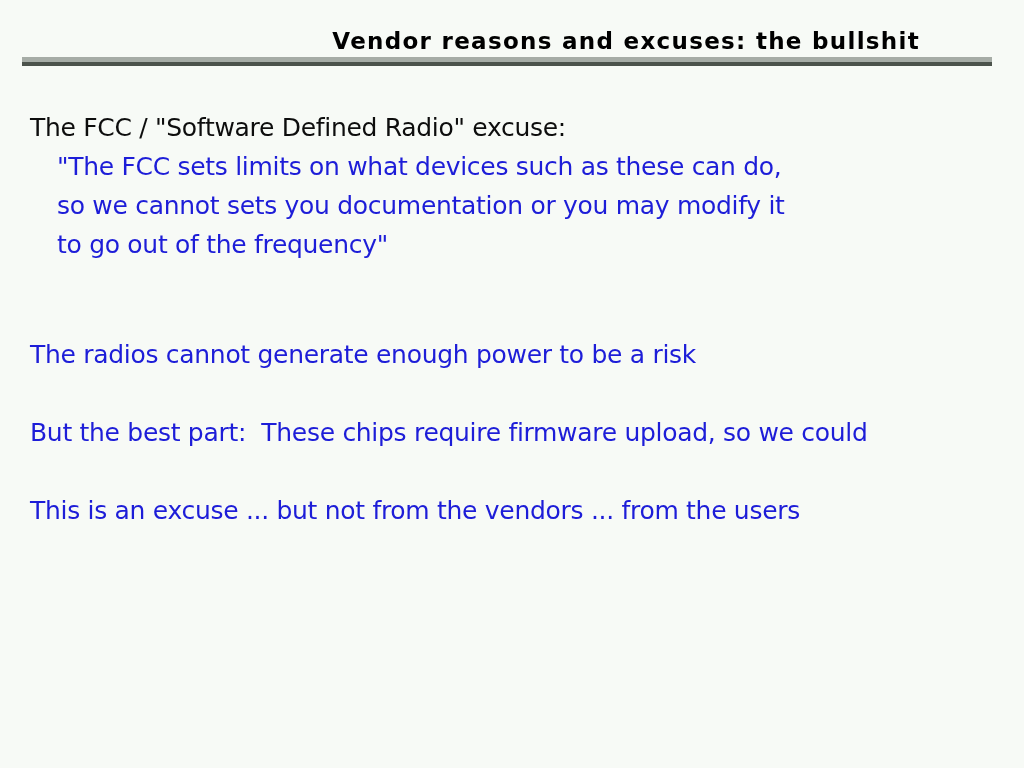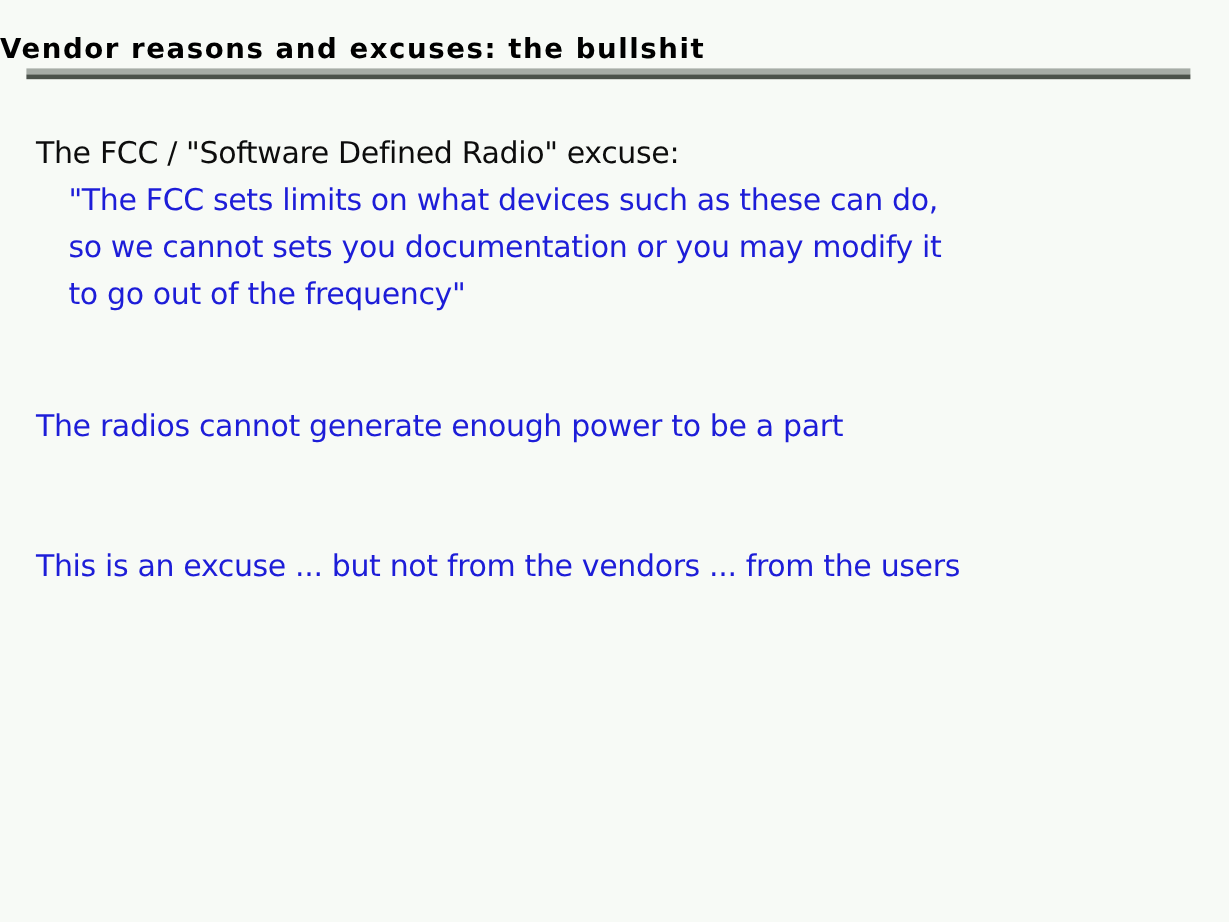--- a/index.html
+++ b/index.html
@@ -21,21 +21,21 @@
     background: #f7faf6;
     box-sizing: border-box;
   }
 
   
   .slide-title {
     position: absolute;
     top: 27px;
     left: 0;
     width: 920px;
-    text-align: left;
+    text-align: right;
     font-family: "DejaVu Sans", sans-serif;
     font-weight: bold;
     font-size: 23px;
     letter-spacing: 1.3px;
     color: #000000;
     white-space: nowrap;
     line-height: 28px;
   }
 
   
@@ -115,26 +115,27 @@
       <div class="line indent">so we cannot sets you documentation or you may modify it</div>
       <div class="line indent">to go out of the frequency"</div>
     </div>
 
     <div class="spacer half"></div>
 
 
     <div class="spacer"></div>
 
     <div>
-      <div class="line">The radios cannot generate enough power to be a part</div>
+      <div class="line">The radios cannot generate enough power to be a risk</div>
     </div>
 
     <div class="spacer"></div>
 
     <div>
+      <div class="line">But the best part:  These chips require firmware upload, so we could</div>
     </div>
 
     <div class="spacer"></div>
 
     <div>
       <div class="line">This is an excuse ... but not from the vendors ... from the users</div>
     </div>
 
   </div>
 </div>

